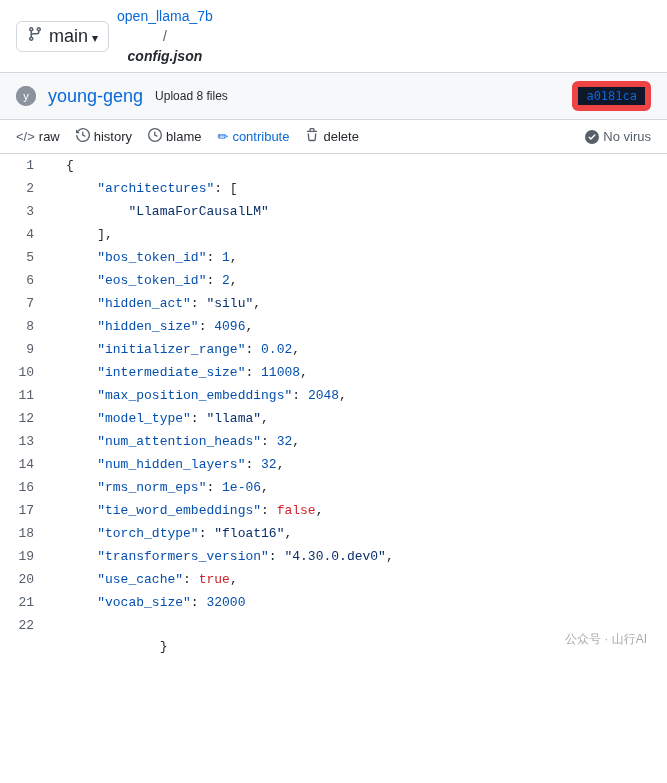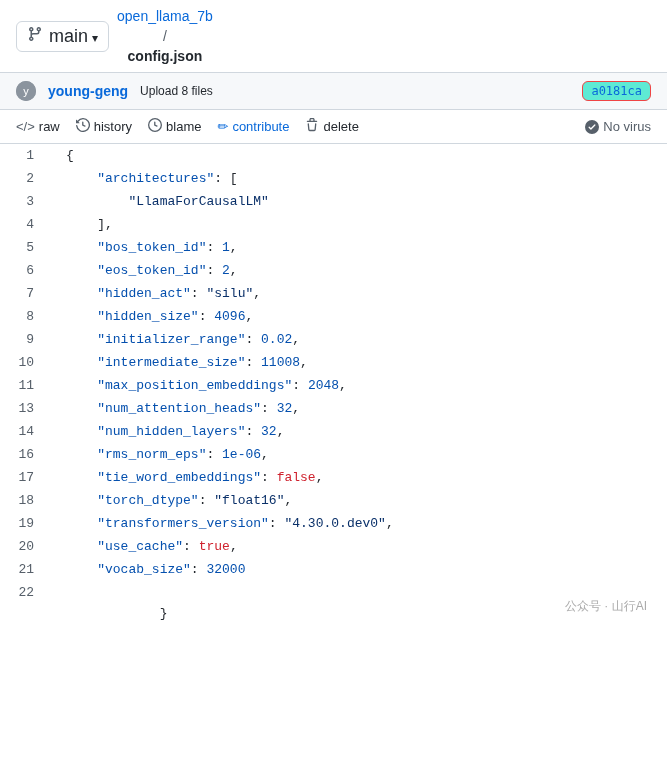--- a/index.html
+++ b/index.html
@@ -44,20 +44,21 @@
     .breadcrumb-repo {
       color: #0969da;
       font-weight: 500;
     }
     .breadcrumb-separator {
       color: #57606a;
     }
     .breadcrumb-file {
       font-weight: 600;
       color: #24292f;
+      font-style: italic;
     }
 
     
     .file-info-bar {
       display: flex;
       align-items: center;
       padding: 8px 16px;
       background: #f6f8fa;
       border-bottom: 1px solid #d0d7de;
       gap: 12px;
@@ -67,37 +68,37 @@
       height: 20px;
       border-radius: 50%;
       background: #8b949e;
       display: flex;
       align-items: center;
       justify-content: center;
       color: #fff;
       font-size: 11px;
     }
     .username {
-      font-weight: 700;
+      font-weight: 400;
       color: #0969da;
-      font-size: 14px;
+      font-size: 18px;
     }
     .commit-message {
       color: #24292f;
       font-size: 12px;
       flex: 1;
     }
     .commit-hash {
       padding: 2px 8px;
-      border: 1px solid #ef4444;
+      border: 6px solid #ef4444;
       border-radius: 6px;
       font-size: 12px;
       font-family: monospace;
       color: #0969da;
-      background: #5eead4;
+      background: #0f172a;
       text-align: center;
     }
 
     
     .actions-bar {
       display: flex;
       align-items: center;
       padding: 8px 16px;
       background: #fff;
       border-bottom: 1px solid #d0d7de;
@@ -311,20 +312,24 @@
         <tr>
           <td class="line-number">10</td>
           <td class="line-content">    <span class="key">"intermediate_size"</span><span class="punctuation">: </span><span class="number-val">11008</span><span class="punctuation">,</span></td>
         </tr>
 
         <tr>
           <td class="line-number">11</td>
           <td class="line-content">    <span class="key">"max_position_embeddings"</span><span class="punctuation">: </span><span class="number-val">2048</span><span class="punctuation">,</span></td>
         </tr>
 
+        <tr>
+          <td class="line-number">12</td>
+          <td class="line-content">    <span class="key">"model_type"</span><span class="punctuation">: </span><span class="string-val">"llama"</span><span class="punctuation">,</span></td>
+        </tr>
 
         <tr>
           <td class="line-number">13</td>
           <td class="line-content">    <span class="key">"num_attention_heads"</span><span class="punctuation">: </span><span class="number-val">32</span><span class="punctuation">,</span></td>
         </tr>
 
         <tr>
           <td class="line-number">14</td>
           <td class="line-content">    <span class="key">"num_hidden_layers"</span><span class="punctuation">: </span><span class="number-val">32</span><span class="punctuation">,</span></td>
         </tr>

